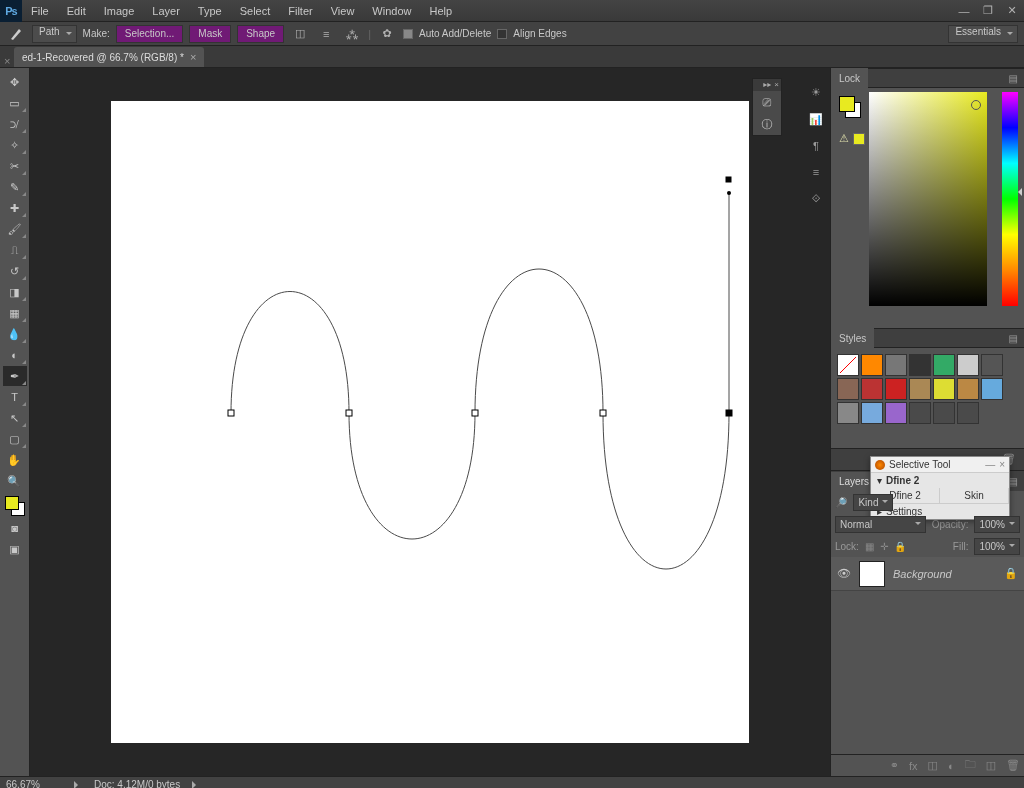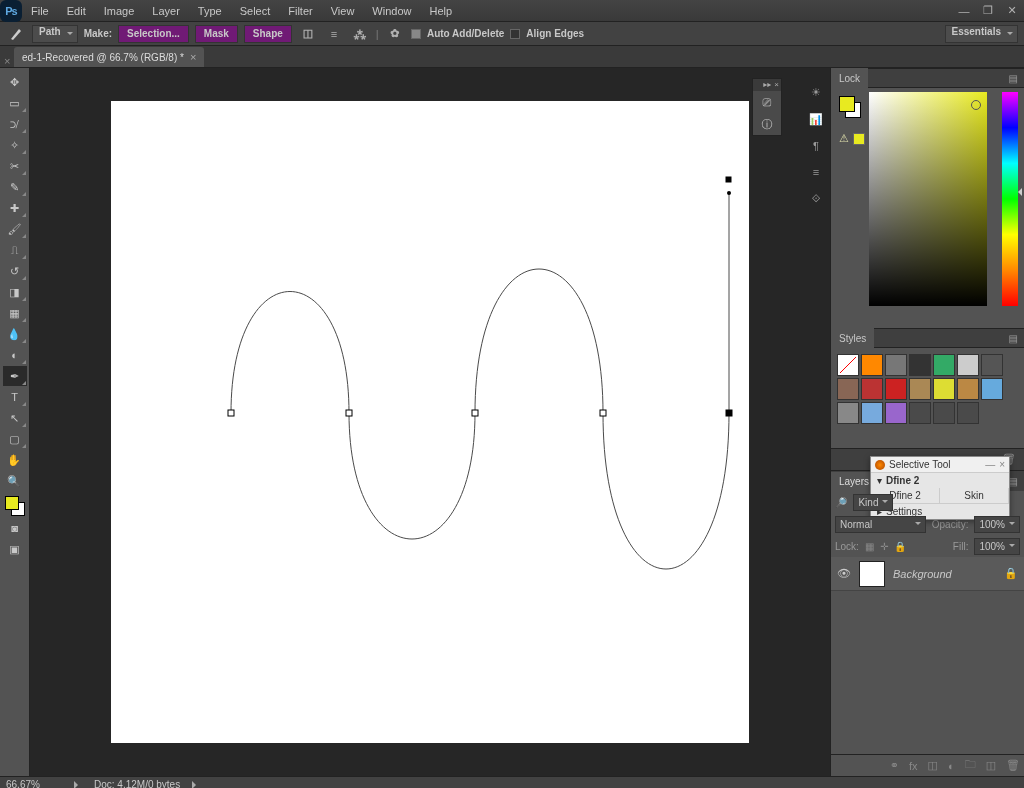--- a/index.html
+++ b/index.html
@@ -1,23 +1,23 @@
 <!DOCTYPE html>
 <html><head>
 <meta charset="utf-8">
 <style>
 * { margin:0; padding:0; box-sizing:border-box; font-family:"Segoe UI","Lucida Grande",Tahoma,sans-serif; }
 html,body { width:1024px; height:788px; overflow:hidden; background:#2a2a2a; color:#c8c8c8; font-size:11px; user-select:none; }
 .titlebar { height:22px; background:linear-gradient(#444,#393939); display:flex; align-items:center; border-bottom:1px solid #222; }
-.ps-logo { width:22px; height:22px; background:#0a1f33; color:#5fa9e2; font-weight:bold; font-size:11px; display:flex; align-items:center; justify-content:center; letter-spacing:-1px;border-radius:6px; }
+.ps-logo { width:22px; height:22px; background:#0a1f33; color:#5fa9e2; font-weight:bold; font-size:11px; display:flex; align-items:center; justify-content:center; letter-spacing:-1px; }
 .menubar { display:flex; gap:0; }
 .menubar .mi { padding:4px 9px; cursor:default; }
 .win-ctrl { margin-left:auto; display:flex; }
 .win-ctrl div { width:24px; height:20px; display:flex; align-items:center; justify-content:center; color:#b0b0b0; }
-.optbar { height:24px; background:#424242; display:flex; align-items:center; padding:0 6px; gap:6px; border-bottom:1px solid #222;font-weight:bold; }
+.optbar { height:24px; background:#424242; display:flex; align-items:center; padding:0 6px; gap:6px; border-bottom:1px solid #222; }
 .optbar .tool-ico { width:20px; height:18px; display:flex; align-items:center; justify-content:center; }
 .opt-select { background:#4c4c4c; border:1px solid #333; color:#c8c8c8; font-size:10px; height:18px; padding:0 16px 0 6px; position:relative; }
 .opt-select::after { content:""; position:absolute; right:4px; top:6px; border:3px solid transparent; border-top-color:#aaa; }
 .opt-btn { background:#701a75; border:1px solid #333; color:#c8c8c8; font-size:10px; height:18px; padding:0 8px; display:flex; align-items:center; }
 .opt-ico { width:20px; height:18px; display:flex; align-items:center; justify-content:center; color:#b0b0b0; }
 .opt-chk { width:10px; height:10px; border:1px solid #666; background:#333; display:inline-block; }
 .opt-chk.on { background:#888; }
 .opt-lbl { font-size:10px; color:#c8c8c8; }
 .ws-sel { margin-left:auto; }
 .tabbar { height:22px; background:#3a3a3a; display:flex; align-items:flex-end; padding-left:4px; border-bottom:1px solid #222; }

